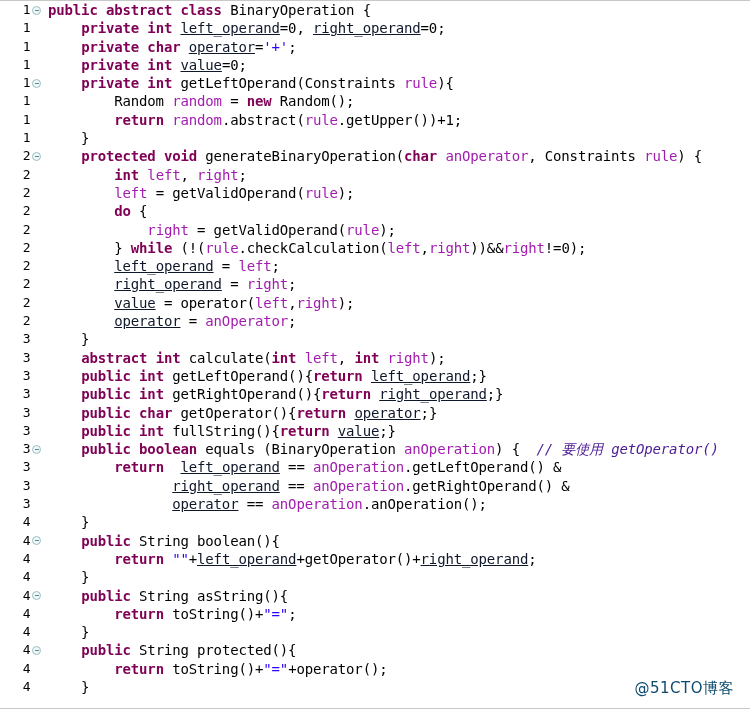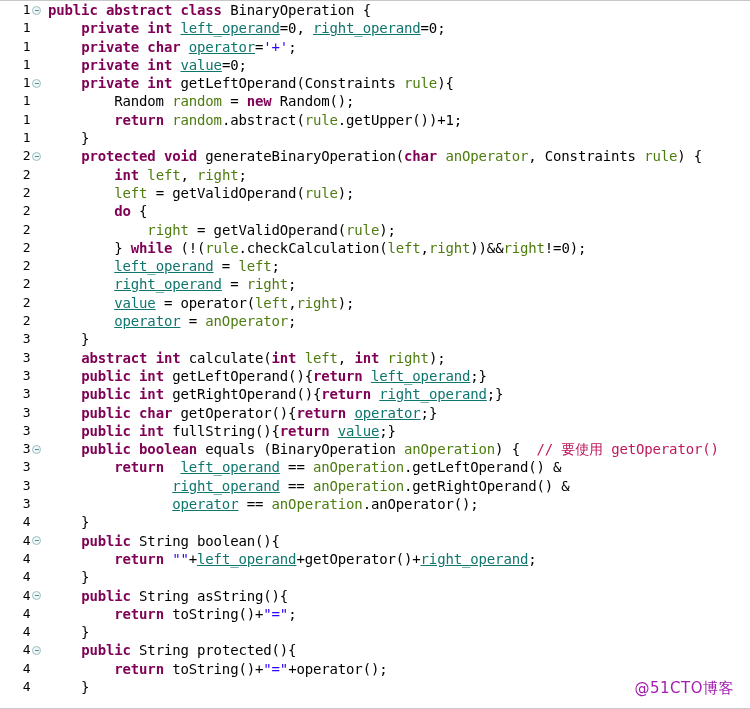--- a/index.html
+++ b/index.html
@@ -94,34 +94,34 @@
     font-size: 14px;
     line-height: 18.3px;
     color: #000000;
     white-space: pre;
     letter-spacing: -0.15px;
     padding-left: 4px;
   }
 
   
   .kw   { color: #7f0055; font-weight: bold; }
-  .fld  { color: #0f766e; text-decoration: underline; }
+  .fld  { color: #0f172a; text-decoration: underline; }
   .str  { color: #2a00ff; }
   .num  { color: #000000; }
-  .cmt  { color: #be185d; }
-  .loc  { color: #4d7c0f; }
+  .cmt  { color: #4c1d95; font-style: italic; }
+  .loc  { color: #a21caf; }
   .pln  { color: #000000; }
 
   .watermark {
     position: absolute;
     right: 16px;
     bottom: 10px;
     font-family: "DejaVu Sans", sans-serif;
     font-size: 15px;
-    color: #a21caf;
+    color: #0c4a6e;
     letter-spacing: 0.5px;
     user-select: none;
     text-align: center;
   }
 </style>
 </head>
 <body>
 
 <div class="editor">
   <div class="code-area" id="code-area">
@@ -145,21 +145,21 @@
       <div class="line"><div class="gutter"><span class="num">29</span></div><div class="foldcol"></div><div class="code"><span class="pln">        </span><span class="fld">operator</span><span class="pln"> = </span><span class="loc">anOperator</span><span class="pln">;</span></div></div>
       <div class="line"><div class="gutter"><span class="num">30</span></div><div class="foldcol"></div><div class="code"><span class="pln">    }</span></div></div>
       <div class="line"><div class="gutter"><span class="num">31</span></div><div class="foldcol"></div><div class="code"><span class="pln">    </span><span class="kw">abstract</span><span class="pln"> </span><span class="kw">int</span><span class="pln"> calculate(</span><span class="kw">int</span><span class="pln"> </span><span class="loc">left</span><span class="pln">, </span><span class="kw">int</span><span class="pln"> </span><span class="loc">right</span><span class="pln">);</span></div></div>
       <div class="line"><div class="gutter"><span class="num">32</span></div><div class="foldcol"></div><div class="code"><span class="pln">    </span><span class="kw">public</span><span class="pln"> </span><span class="kw">int</span><span class="pln"> getLeftOperand(){</span><span class="kw">return</span><span class="pln"> </span><span class="fld">left_operand</span><span class="pln">;}</span></div></div>
       <div class="line"><div class="gutter"><span class="num">33</span></div><div class="foldcol"></div><div class="code"><span class="pln">    </span><span class="kw">public</span><span class="pln"> </span><span class="kw">int</span><span class="pln"> getRightOperand(){</span><span class="kw">return</span><span class="pln"> </span><span class="fld">right_operand</span><span class="pln">;}</span></div></div>
       <div class="line"><div class="gutter"><span class="num">34</span></div><div class="foldcol"></div><div class="code"><span class="pln">    </span><span class="kw">public</span><span class="pln"> </span><span class="kw">char</span><span class="pln"> getOperator(){</span><span class="kw">return</span><span class="pln"> </span><span class="fld">operator</span><span class="pln">;}</span></div></div>
       <div class="line"><div class="gutter"><span class="num">35</span></div><div class="foldcol"></div><div class="code"><span class="pln">    </span><span class="kw">public</span><span class="pln"> </span><span class="kw">int</span><span class="pln"> fullString(){</span><span class="kw">return</span><span class="pln"> </span><span class="fld">value</span><span class="pln">;}</span></div></div>
       <div class="line"><div class="gutter"><span class="num">36</span></div><div class="foldcol"><span class="fold"></span></div><div class="code"><span class="pln">    </span><span class="kw">public</span><span class="pln"> </span><span class="kw">boolean</span><span class="pln"> equals (BinaryOperation </span><span class="loc">anOperation</span><span class="pln">) {  </span><span class="cmt">// 要使用 getOperator()</span></div></div>
       <div class="line"><div class="gutter"><span class="num">37</span></div><div class="foldcol"></div><div class="code"><span class="pln">        </span><span class="kw">return</span><span class="pln">  </span><span class="fld">left_operand</span><span class="pln"> == </span><span class="loc">anOperation</span><span class="pln">.getLeftOperand() &amp;</span></div></div>
       <div class="line"><div class="gutter"><span class="num">38</span></div><div class="foldcol"></div><div class="code"><span class="pln">               </span><span class="fld">right_operand</span><span class="pln"> == </span><span class="loc">anOperation</span><span class="pln">.getRightOperand() &amp;</span></div></div>
-      <div class="line"><div class="gutter"><span class="num">39</span></div><div class="foldcol"></div><div class="code"><span class="pln">               </span><span class="fld">operator</span><span class="pln"> == </span><span class="loc">anOperation</span><span class="pln">.anOperator();</span></div></div>
+      <div class="line"><div class="gutter"><span class="num">39</span></div><div class="foldcol"></div><div class="code"><span class="pln">               </span><span class="fld">operator</span><span class="pln"> == </span><span class="loc">anOperation</span><span class="pln">.anOperation();</span></div></div>
       <div class="line"><div class="gutter"><span class="num">40</span></div><div class="foldcol"></div><div class="code"><span class="pln">    }</span></div></div>
       <div class="line"><div class="gutter"><span class="num">41</span></div><div class="foldcol"><span class="fold"></span></div><div class="code"><span class="pln">    </span><span class="kw">public</span><span class="pln"> String boolean(){</span></div></div>
       <div class="line"><div class="gutter"><span class="num">42</span></div><div class="foldcol"></div><div class="code"><span class="pln">        </span><span class="kw">return</span><span class="pln"> </span><span class="str">""</span><span class="pln">+</span><span class="fld">left_operand</span><span class="pln">+getOperator()+</span><span class="fld">right_operand</span><span class="pln">;</span></div></div>
       <div class="line"><div class="gutter"><span class="num">43</span></div><div class="foldcol"></div><div class="code"><span class="pln">    }</span></div></div>
       <div class="line"><div class="gutter"><span class="num">44</span></div><div class="foldcol"><span class="fold"></span></div><div class="code"><span class="pln">    </span><span class="kw">public</span><span class="pln"> String asString(){</span></div></div>
       <div class="line"><div class="gutter"><span class="num">45</span></div><div class="foldcol"></div><div class="code"><span class="pln">        </span><span class="kw">return</span><span class="pln"> toString()+</span><span class="str">"="</span><span class="pln">;</span></div></div>
       <div class="line"><div class="gutter"><span class="num">46</span></div><div class="foldcol"></div><div class="code"><span class="pln">    }</span></div></div>
       <div class="line"><div class="gutter"><span class="num">47</span></div><div class="foldcol"><span class="fold"></span></div><div class="code"><span class="pln">    </span><span class="kw">public</span><span class="pln"> String protected(){</span></div></div>
       <div class="line"><div class="gutter"><span class="num">48</span></div><div class="foldcol"></div><div class="code"><span class="pln">        </span><span class="kw">return</span><span class="pln"> toString()+</span><span class="str">"="</span><span class="pln">+operator();</span></div></div>
       <div class="line"><div class="gutter"><span class="num">49</span></div><div class="foldcol"></div><div class="code"><span class="pln">    }</span></div></div>

